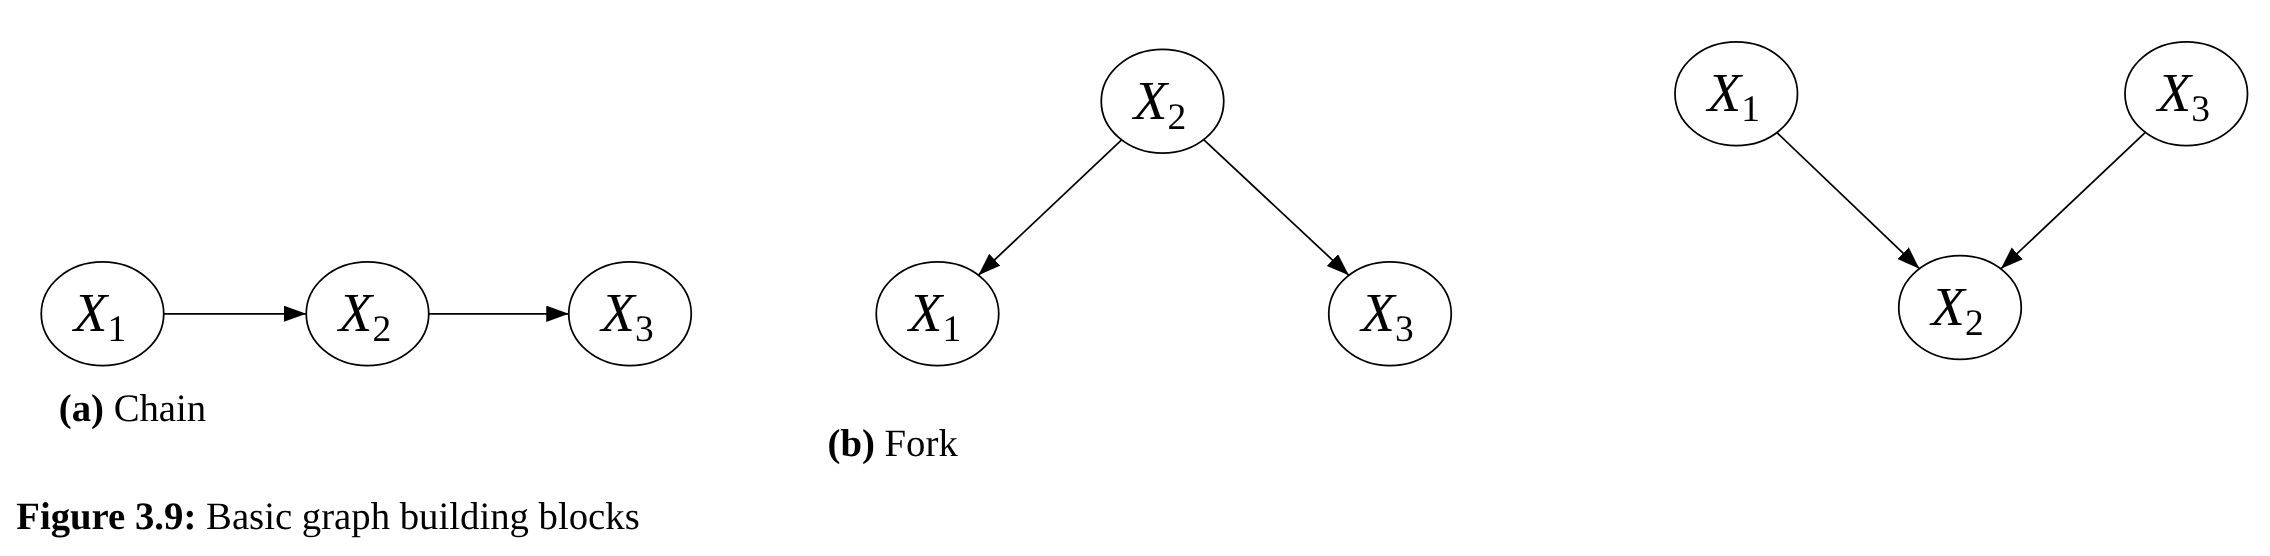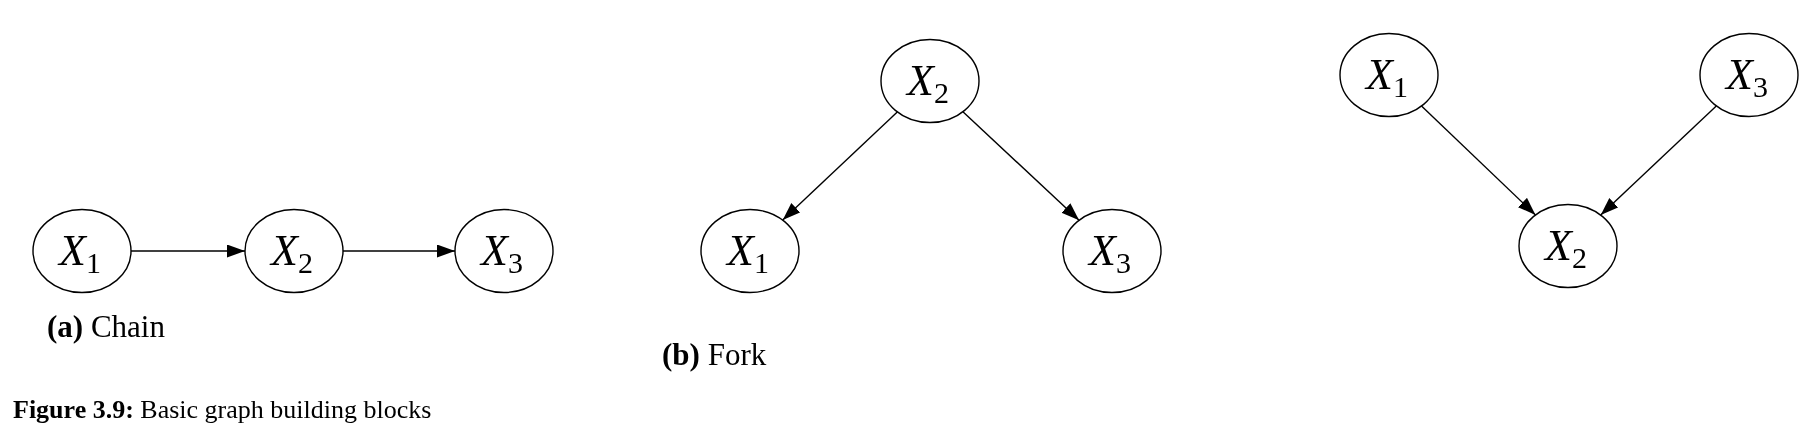--- a/index.html
+++ b/index.html
@@ -29,21 +29,21 @@
     white-space: nowrap;
     color: #000000;
   }
   .cap-label {
     font-weight: bold;
   }
   .figcaption {
     position: absolute;
     left: 13px;
     top: 397px;
-    font-size: 26px;
+    font-size: 31px;
     line-height: 1;
     white-space: nowrap;
     color: #000000;
   }
   svg text {
     font-family: "Liberation Serif", "DejaVu Serif", serif;
   }
 </style>
 </head>
 <body>

